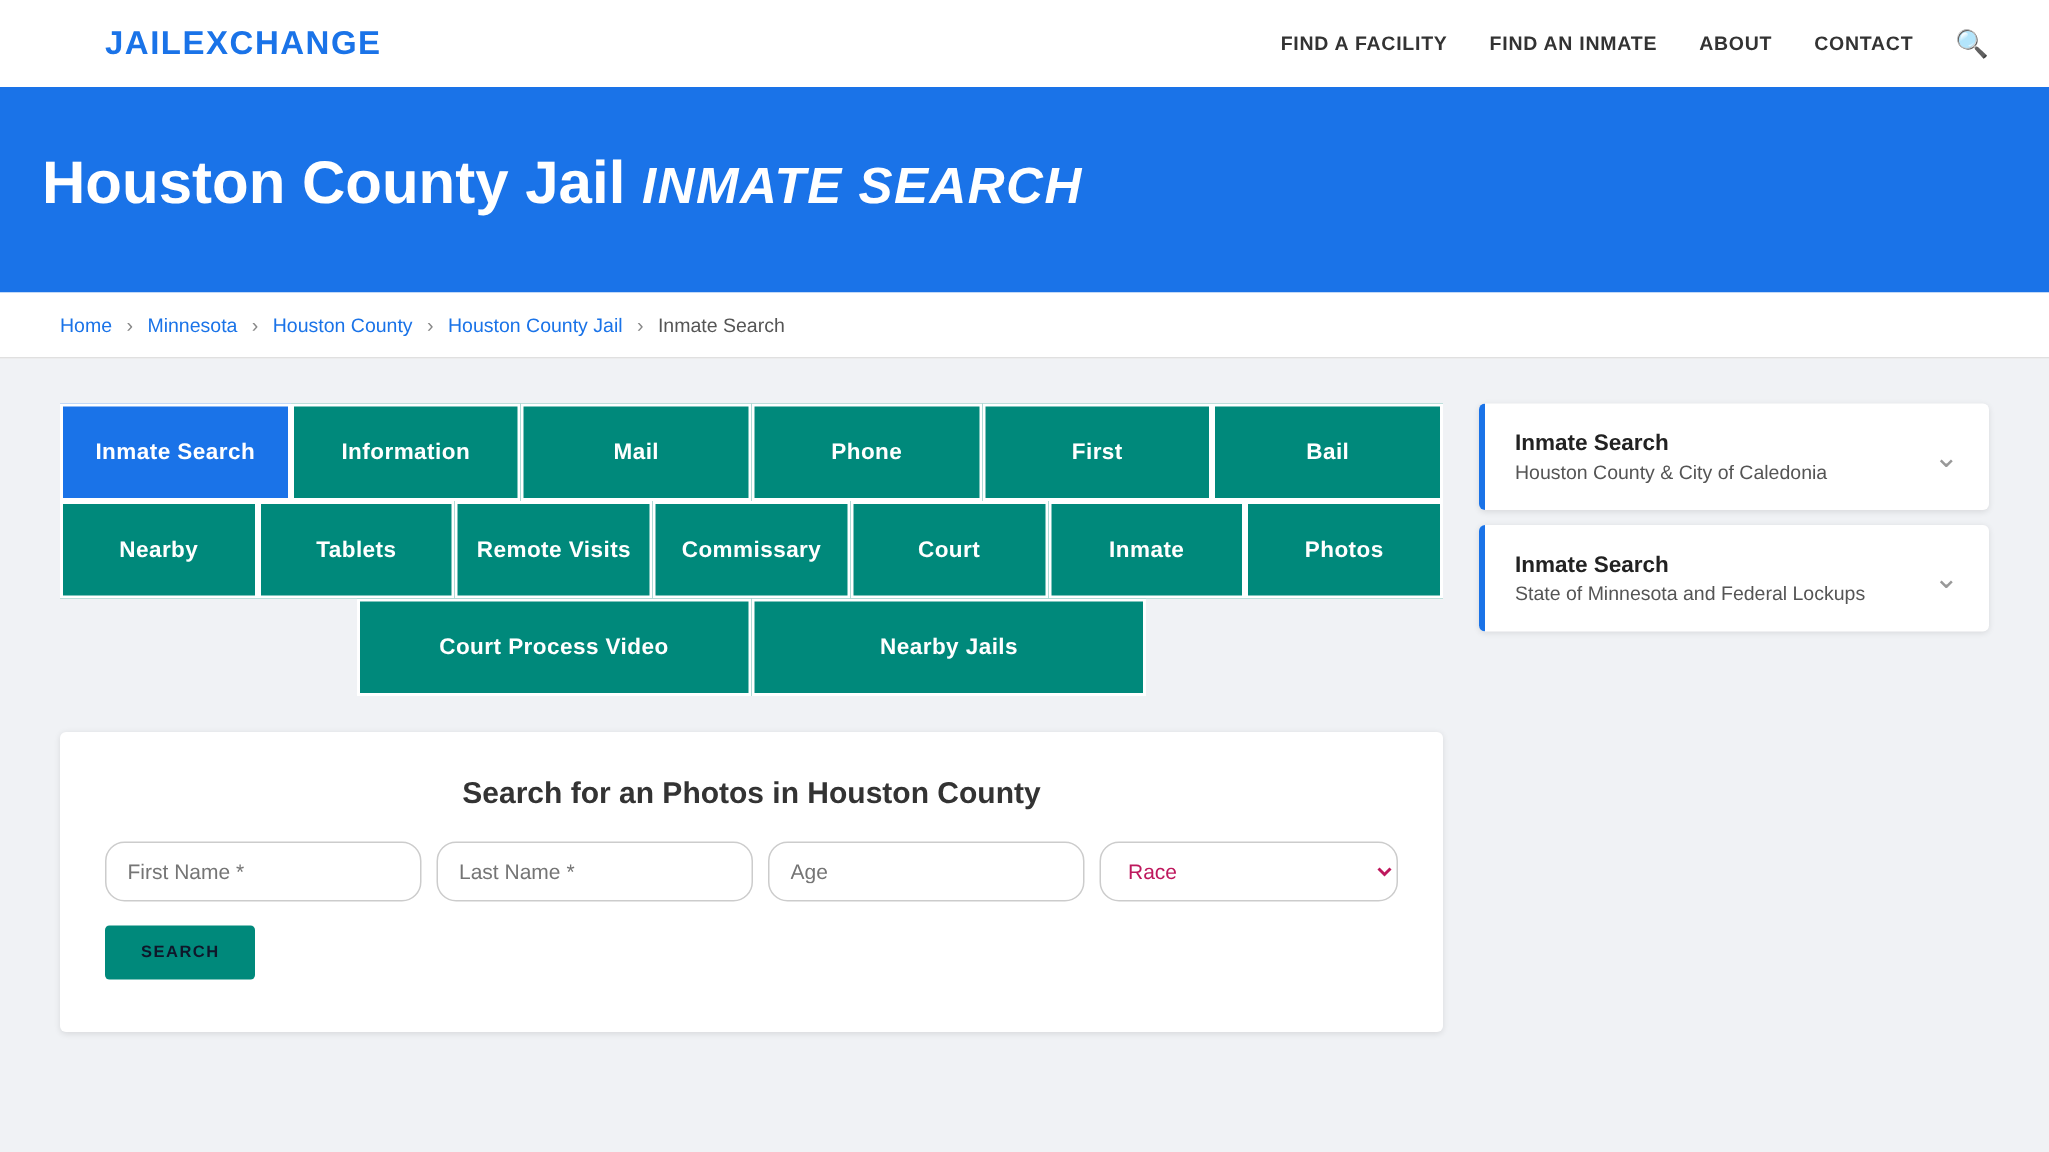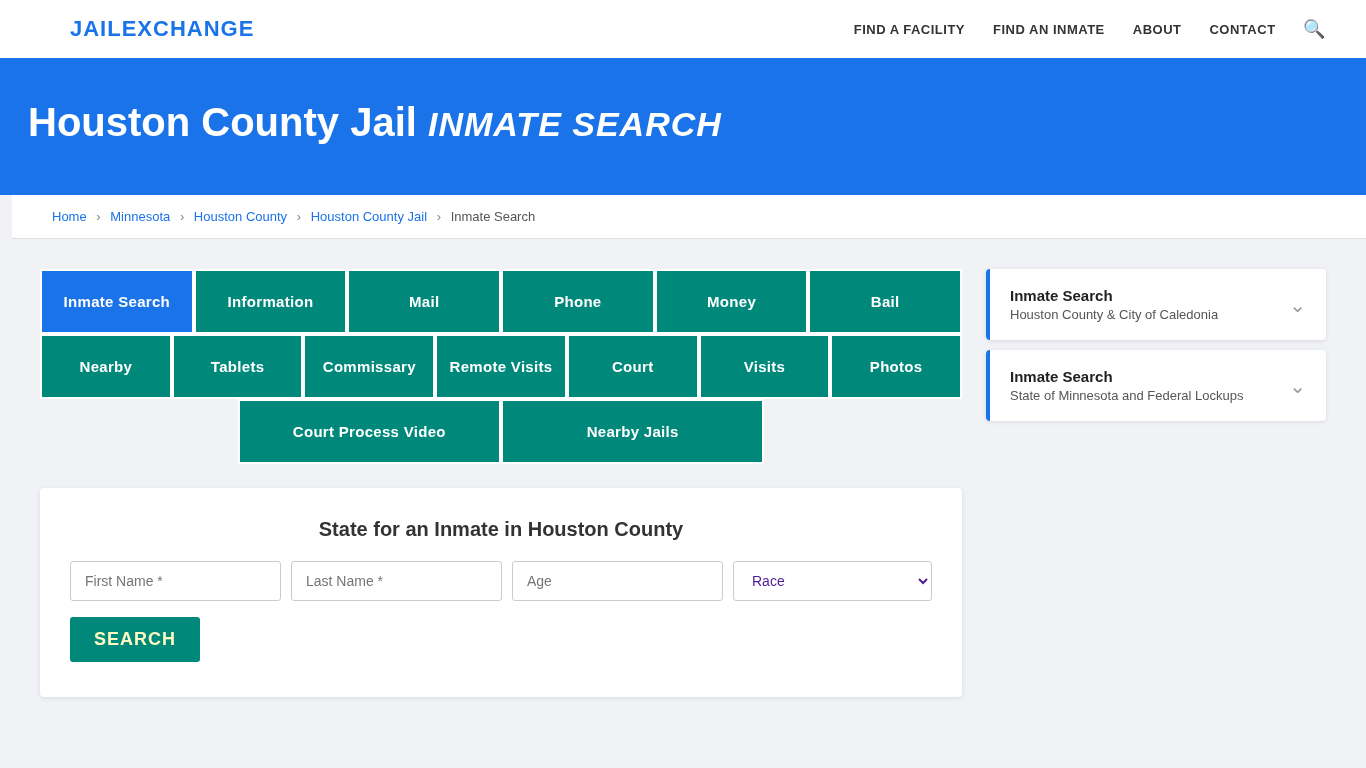--- a/index.html
+++ b/index.html
@@ -62,21 +62,20 @@
       font-size: 34px;
       letter-spacing: 1px;
     }
 
     
     .breadcrumb-bar {
       background: #fff;
       padding: 14px 40px;
       border-bottom: 1px solid #e0e0e0;
       font-size: 13px;
-      margin-left: 12px;
     }
     .breadcrumb-bar a {
       color: #1a73e8;
       text-decoration: none;
     }
     .breadcrumb-bar span.sep {
       margin: 0 6px;
       color: #888;
     }
     .breadcrumb-bar span.current {
@@ -139,31 +138,31 @@
     }
     .form-row {
       display: flex;
       gap: 10px;
       margin-bottom: 16px;
     }
     .form-row input, .form-row select {
       flex: 1;
       padding: 10px 14px;
       border: 1px solid #ccc;
-      border-radius: 3px;
+      border-radius: 13px;
       font-size: 14px;
-      color: #4c1d95;
+      color: #be185d;
       background: #fff;
     }
     .search-btn {
       background: #00897b;
-      color: #fef9c3;
+      color: #0f172a;
       border: none;
       padding: 12px 24px;
-      font-size: 18px;
+      font-size: 11px;
       font-weight: 700;
       letter-spacing: 1px;
       cursor: pointer;
       border-radius: 3px;
       text-transform: uppercase;
     }
 
     
     .right-sidebar {
       width: 340px;
@@ -236,40 +235,40 @@
 
 <div class="main-content">
   <div class="left-panel">
 
     <div class="button-grid">
       <div class="btn-row">
         <button class="grid-btn active">Inmate Search</button>
         <button class="grid-btn">Information</button>
         <button class="grid-btn">Mail</button>
         <button class="grid-btn">Phone</button>
-        <button class="grid-btn">Money</button>
+        <button class="grid-btn">First</button>
         <button class="grid-btn">Bail</button>
       </div>
       <div class="btn-row">
         <button class="grid-btn">Nearby</button>
         <button class="grid-btn">Tablets</button>
+        <button class="grid-btn">Remote Visits</button>
         <button class="grid-btn">Commissary</button>
-        <button class="grid-btn">Remote Visits</button>
         <button class="grid-btn">Court</button>
-        <button class="grid-btn">Visits</button>
+        <button class="grid-btn">Inmate</button>
         <button class="grid-btn">Photos</button>
       </div>
       <div class="btn-row" style="justify-content: center;">
         <button class="grid-btn" style="flex: 0 0 calc(100% / 3.5); text-align: center;">Court Process Video</button>
         <button class="grid-btn" style="flex: 0 0 calc(100% / 3.5);">Nearby Jails</button>
       </div>
     </div>
 
     <div class="search-form-box">
-      <h2>State for an Inmate in Houston County</h2>
+      <h2>Search for an Photos in Houston County</h2>
       <div class="form-row">
         <input type="text" placeholder="First Name *" style="">
         <input type="text" placeholder="Last Name *" style="">
         <input type="text" placeholder="Age" style="">
         <select>
           <option>Race</option>
           <option>White</option>
           <option>Black</option>
           <option>Hispanic</option>
           <option>Asian</option>

